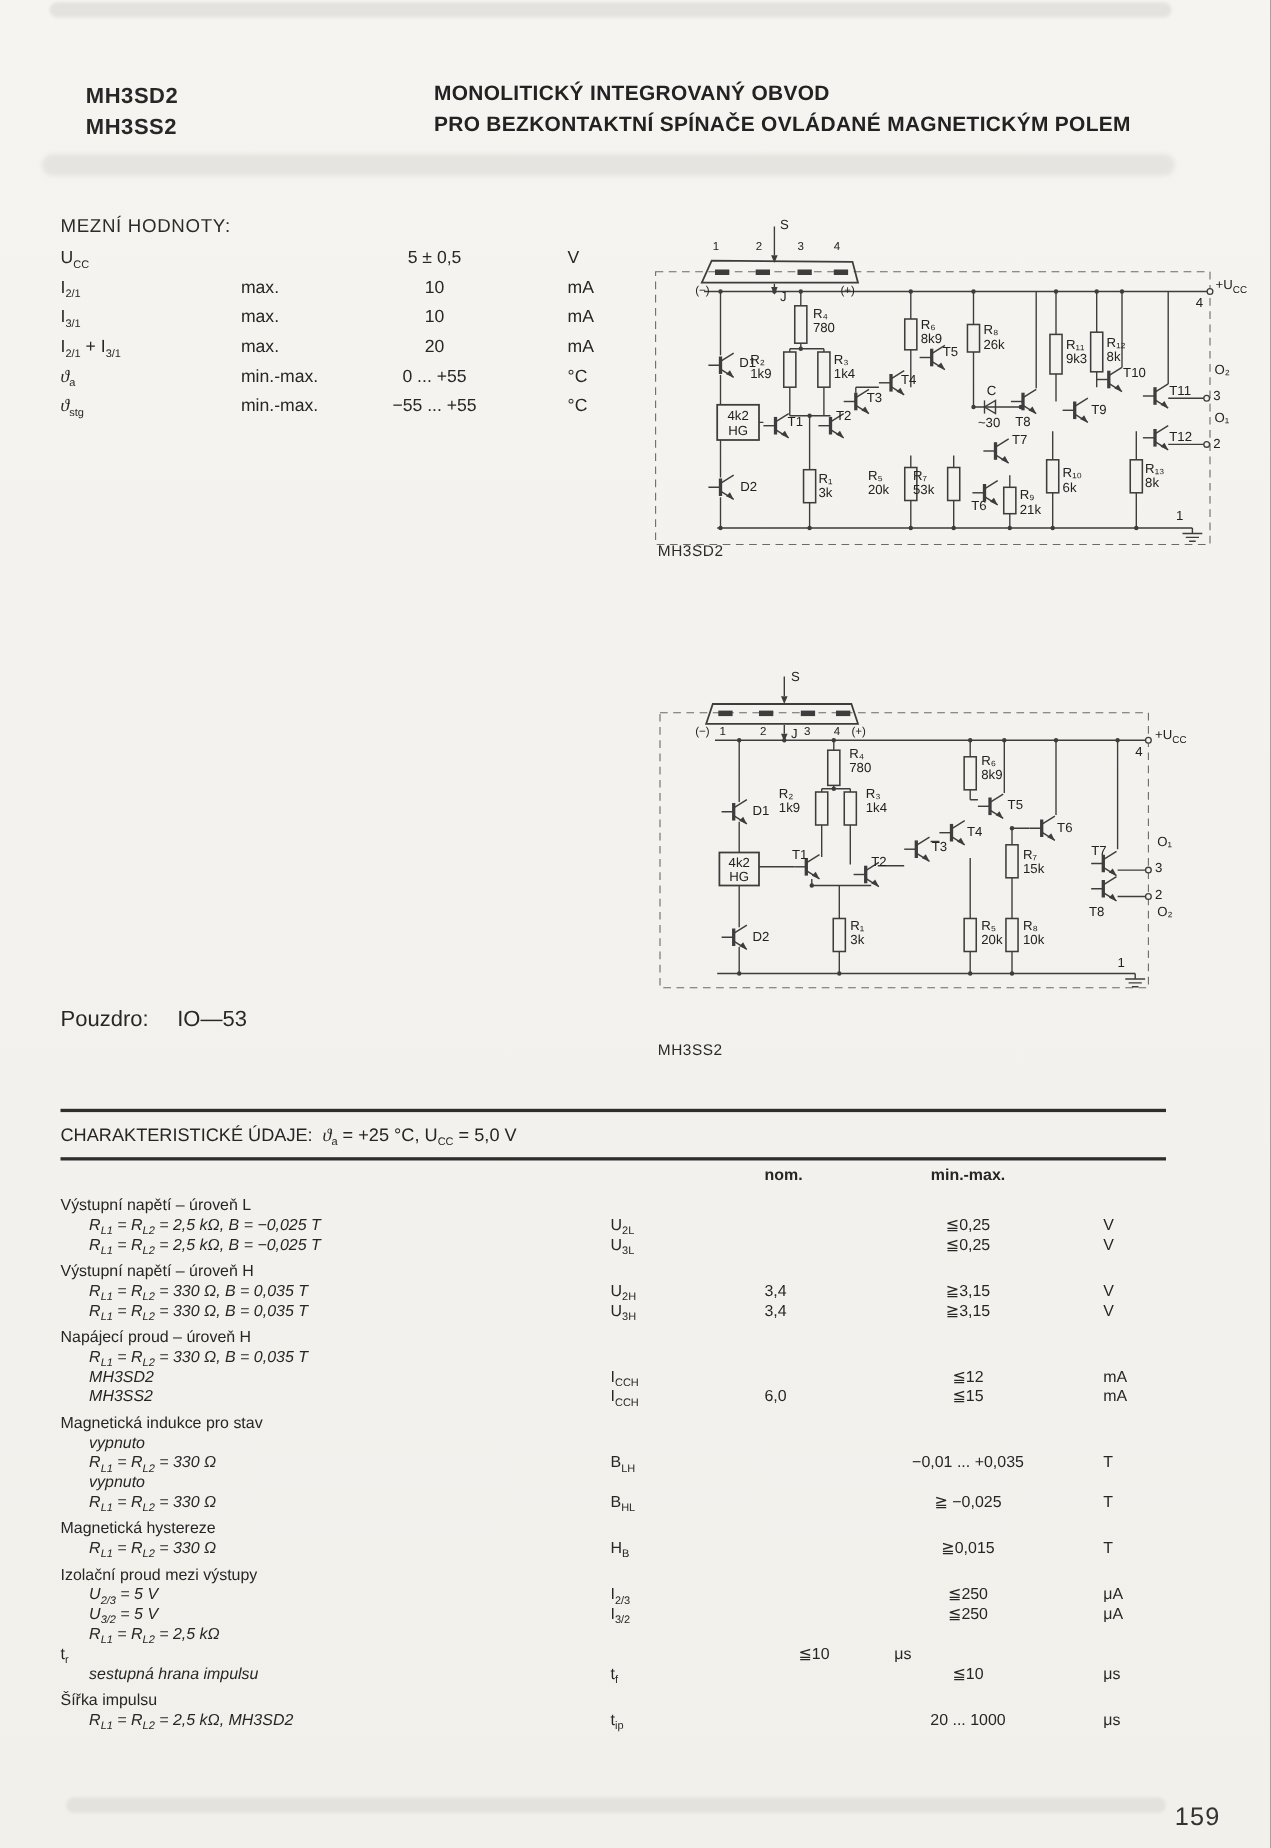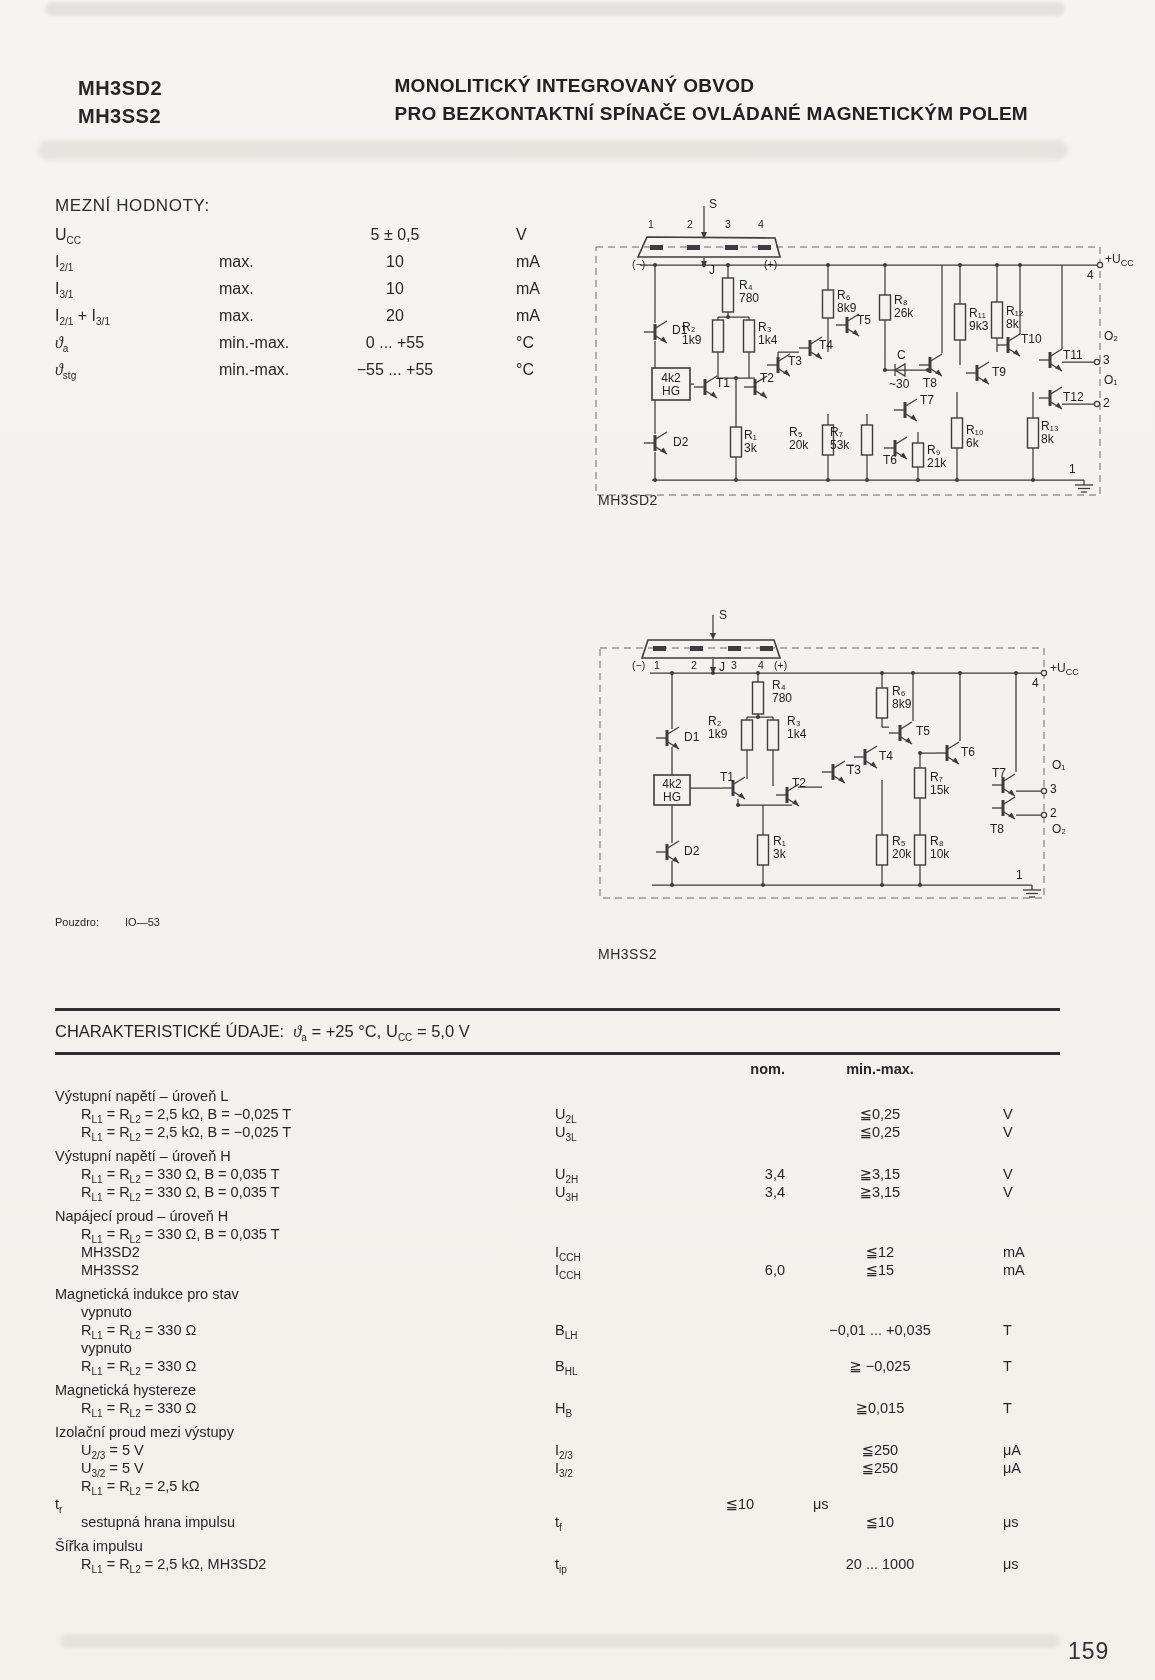--- a/index.html
+++ b/index.html
@@ -36,32 +36,32 @@
   .term{fill:#f3f2ee;stroke:#3d3d3d;stroke-width:1.2;}
   .pkg{fill:none;stroke:#3d3d3d;stroke-width:1.6;}
   .win{fill:#3d3d3d;}
   .arrow{fill:#3d3d3d;stroke:none;}
   .dl{position:absolute;font-size:12px;line-height:12.5px;white-space:pre-line;color:#222;}
   .dl sub{font-size:9px;}
   .sm2{font-size:10.5px;}
   .hgt{width:36px;text-align:center;}
   .caption{position:absolute;font-size:14px;letter-spacing:.5px;color:#2b2b2b;}
 
-  .pouzdro{position:absolute;left:55px;top:916px;font-size:11px;}
+  .pouzdro{position:absolute;left:55px;top:916px;font-size:20px;}
   .pouzdro .val{margin-left:26px;}
 
   .rule{position:absolute;left:55px;width:1005px;height:2.5px;background:#2e2e2e;}
   .chars-title{position:absolute;left:55px;top:1022px;font-size:16.5px;color:#262626;}
   .chars-title .theta{margin-left:9px;}
   .chars{position:absolute;left:55px;top:1060px;width:1010px;font-size:14.5px;line-height:18px;color:#262626;}
   .crow{display:grid;grid-template-columns:500px 140px 90px 190px 80px;}
   .chead{font-weight:700;margin-bottom:9px;}
   .sec{margin-top:6px;}
-  .ind .c-label{padding-left:26px;}
-  .c-nom{text-align:right;}
+  .ind .c-label{padding-left:26px;font-style:italic;}
+  .c-nom{text-align:left;}
   .c-mm{text-align:center;}
   .c-unit{padding-left:28px;}
 
   .pagenum{position:absolute;left:1068px;top:1638px;font-size:23px;letter-spacing:1px;color:#333;}
 </style>
 </head>
 <body>
 
 <div class="page">
 

